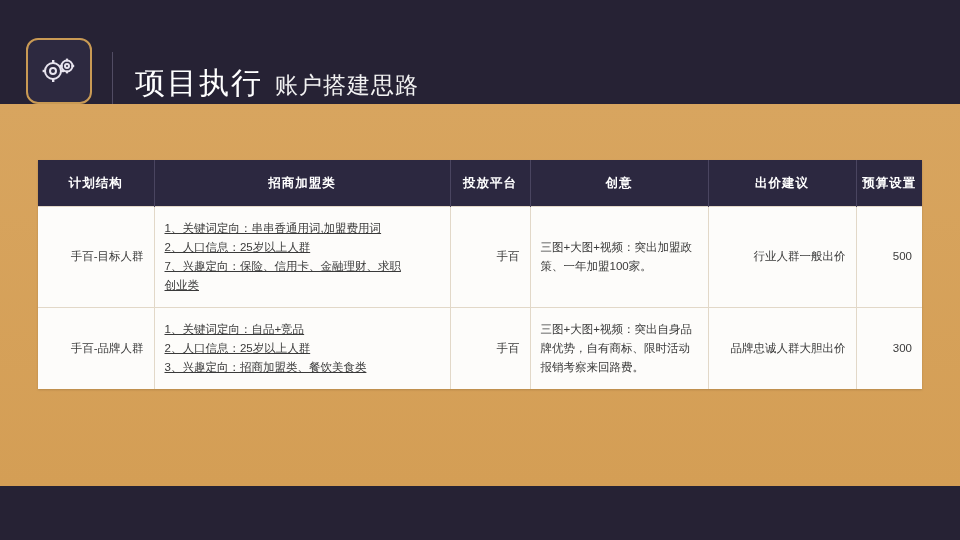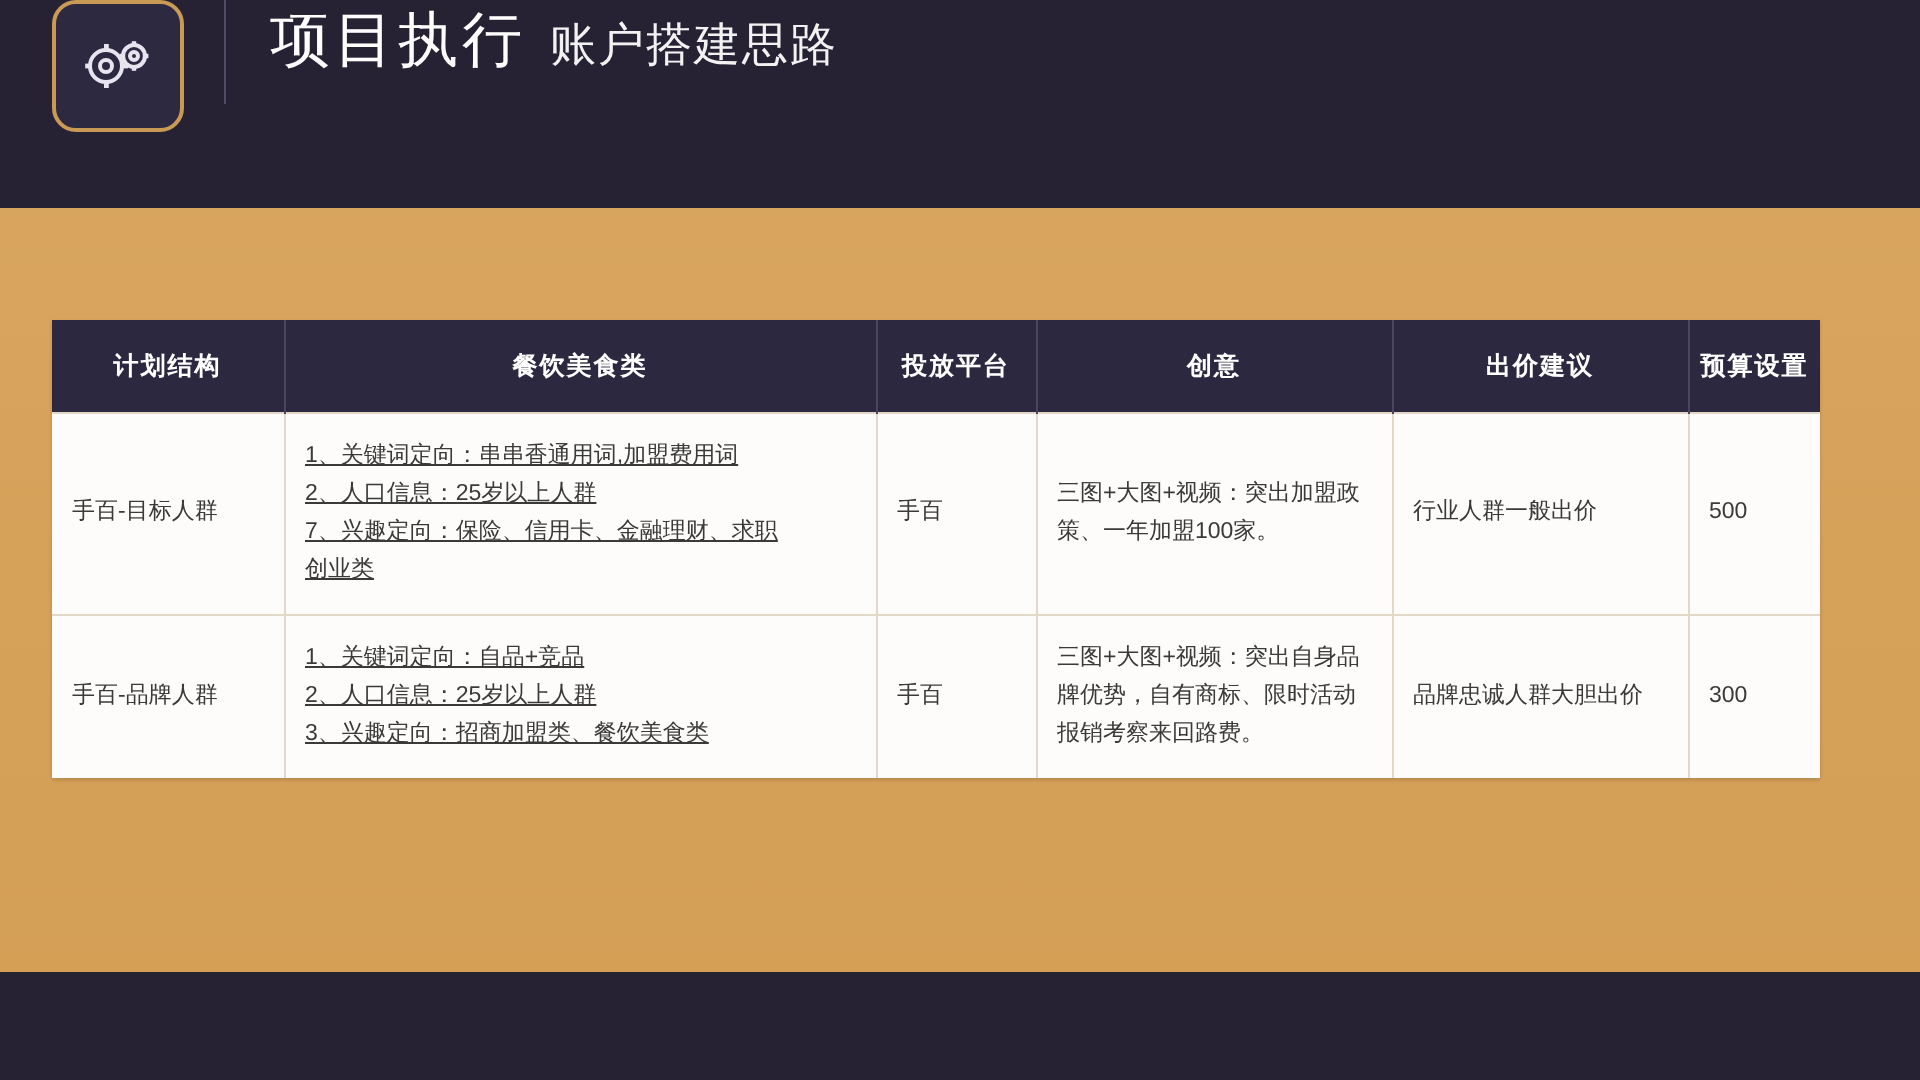--- a/index.html
+++ b/index.html
@@ -21,21 +21,21 @@
   }
   
   .header {
     position: absolute;
     left: 0;
     top: 0;
     width: 960px;
     height: 104px;
     background: #262234;
     display: flex;
-    align-items: flex-start;
+    align-items: flex-end;
   }
   .logo-box {
     margin-left: 26px;
     width: 62px;
     height: 62px;
     border-radius: 12px;
     border: 2px solid #c99a54;
     background: #2d2940;
     display: flex;
     align-items: center;
@@ -77,21 +77,21 @@
     position: absolute;
     left: 0;
     top: 486px;
     width: 960px;
     height: 54px;
     background: #262234;
   }
   
   .table-wrap {
     position: absolute;
-    left: 26px;
+    left: 38px;
     top: 160px;
     width: 884px;
   }
   table.main {
     border-collapse: collapse;
     width: 884px;
     table-layout: fixed;
     background: #ffffff;
     box-shadow: 0 1px 2px rgba(0,0,0,0.15);
   }
@@ -112,21 +112,21 @@
     background: #fdfcfa;
     color: #3a3a3a;
     font-size: 11.5px;
     line-height: 1.65;
     border-right: 1px solid #e2d8c8;
     border-top: 1px solid #e2d8c8;
     padding: 12px 10px;
     vertical-align: middle;
   }
   table.main tbody td:last-child { border-right: none; }
-  td.c-center { text-align: left; }
+  td.c-center { text-align: right; }
   td.c-left { text-align: left; }
   .cell-lines span { display: block; white-space: nowrap; text-decoration: underline; }
   .cell-para { white-space: normal; }
   
   col.w1 { width: 116px; }
   col.w2 { width: 296px; }
   col.w3 { width: 80px; }
   col.w4 { width: 178px; }
   col.w5 { width: 148px; }
   col.w6 { width: 66px; }
@@ -173,21 +173,21 @@
         <col class="w1">
           <col class="w2">
           <col class="w3">
           <col class="w4">
           <col class="w5">
           <col class="w6">
       </colgroup>
       <thead>
         <tr>
           <th>计划结构</th>
-          <th>餐饮美食类</th>
+          <th>招商加盟类</th>
           <th>投放平台</th>
           <th>创意</th>
           <th>出价建议</th>
           <th>预算设置</th>
         </tr>
       </thead>
       <tbody>
         <tr>
           <td class="c-center">手百-目标人群</td>
           <td class="c-left">

